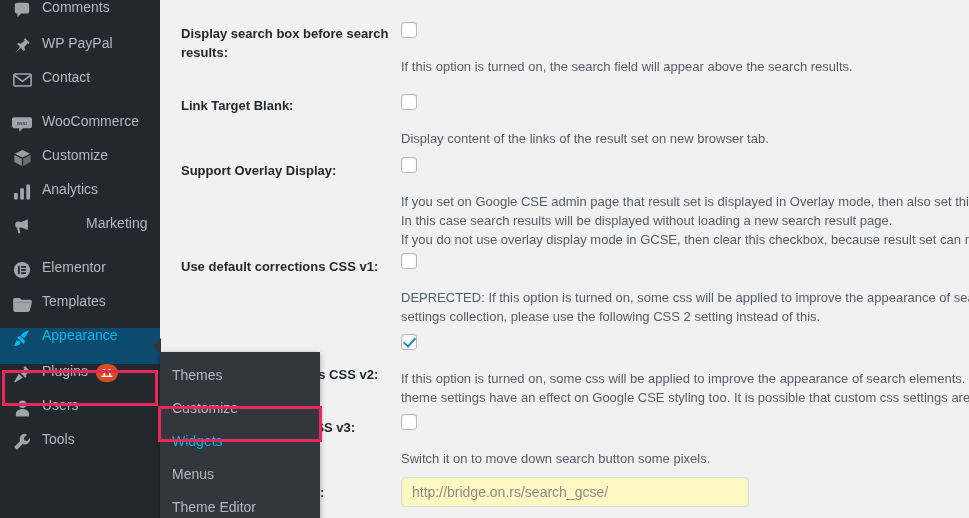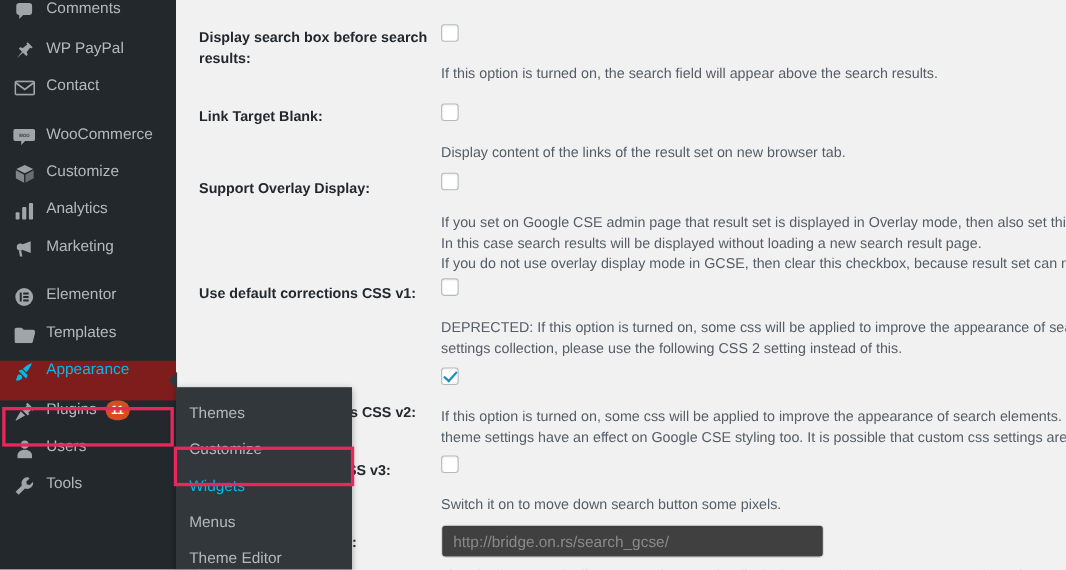--- a/index.html
+++ b/index.html
@@ -38,21 +38,21 @@
   .menu-item .mi-icon {
     width: 24px; height: 20px;
     flex: 0 0 24px;
     display: flex;
     align-items: center;
     justify-content: center;
     margin-right: 8px;
     color: #a0a5aa;
   }
   .menu-item .mi-label { font-size: 14px; }
-  .menu-item.current { color: #00b9eb; background: #7f1d1d; }
+  .menu-item.current { color: #00b9eb; background: #0c4a6e; }
   .menu-item.current .mi-icon { color: #00b9eb; }
   .menu-item.current .arrow {
     position: absolute;
     right: -1px; top: 50%;
     transform: translateY(-50%);
     width: 0; height: 0;
     border-top: 8px solid transparent;
     border-bottom: 8px solid transparent;
     border-right: 8px solid #32373c;
   }
@@ -153,21 +153,21 @@
     color: #555d66;
     line-height: 1.45;
     white-space: nowrap;
   }
   .desc span { display: block; }
   .txt-input {
     display: block;
     width: 348px; height: 30px;
     border: 1px solid #ddd;
     border-radius: 4px;
-    background: #404040;
+    background: #fef9c3;
     color: #8a8a8a;
     font-size: 14px;
     font-family: "Liberation Sans", sans-serif;
     padding: 0 10px;
     box-shadow: inset 0 1px 2px rgba(0,0,0,.05);
   }
   .txt-input::placeholder { color: #8a8a8a; opacity: 1; }
 
   
   #bottom-partial {
@@ -336,21 +336,21 @@
       <span class="mi-icon">
         <svg width="17" height="16" viewBox="0 0 18 16" fill="currentColor">
             <rect x="0" y="9" width="4" height="7" rx="1"></rect>
             <rect x="6.5" y="4" width="4" height="12" rx="1"></rect>
             <rect x="13" y="0" width="4" height="16" rx="1"></rect>
           </svg>
       </span>
       <span class="mi-label">Analytics</span>
     </div>
 
-    <div class="menu-item" style="height:34px;">
+    <div class="menu-item" style="height:34px;gap:44px;">
       <span class="mi-icon">
         <svg width="19" height="18" viewBox="0 0 20 20" fill="currentColor">
             <path d="M16 2.5v12l-8-3.2V5.7l8-3.2z"></path>
             <circle cx="5.5" cy="8.5" r="3.6"></circle>
             <path d="M4 12l1.2 6h2.4L6.4 12H4z"></path>
           </svg>
       </span>
       <span class="mi-label">Marketing</span>
     </div>
 

